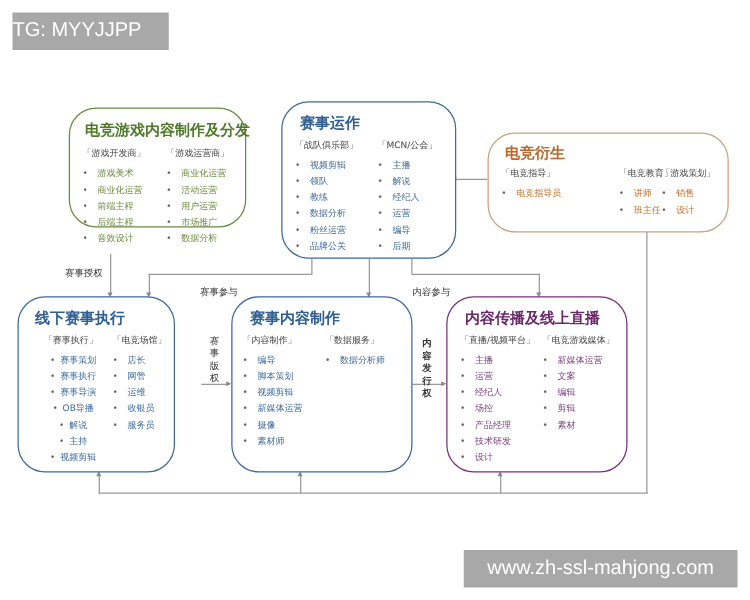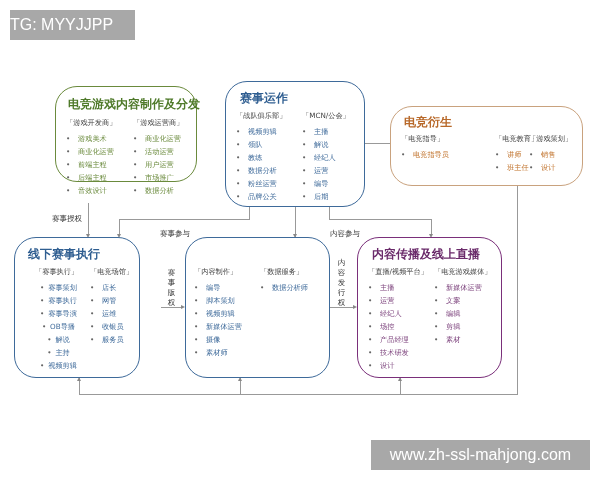--- a/index.html
+++ b/index.html
@@ -58,21 +58,21 @@
 <div class="arr up" style="left:238px;top:377px;"></div>
 <div class="ln" style="left:400px;top:378px;width:1px;height:17px;"></div>
 <div class="arr up" style="left:398px;top:377px;"></div>
 
 <div class="ln" style="left:161px;top:307px;width:21px;height:1px;"></div>
 <div class="arr right" style="left:181px;top:305px;"></div>
 <div class="vlbl" style="left:167px;top:268px;">赛事版权</div>
 
 <div class="ln" style="left:330px;top:307px;width:24px;height:1px;"></div>
 <div class="arr right" style="left:353px;top:305px;"></div>
-<div class="vlbl" style="left:337px;top:258px;">内容发行权</div>
+<div class="vlbl" style="left:337px;top:270px;font-weight:bold;">内容发行权</div>
 
 <div class="box" style="left:55px;top:86px;width:142px;height:96px;border-color:#6a8a3c;">
   <div class="title" style="left:12px;top:9px;color:#4f7a2a;">电竞游戏内容制作及分发</div>
   <div class="col" style="left:10px;top:31px;color:#6a8a3c;">
     <div class="head">「游戏开发商」</div>
     <div class="item">游戏美术</div>
     <div class="item">商业化运营</div>
     <div class="item">前端主程</div>
     <div class="item">后端主程</div>
     <div class="item">音效设计</div>
@@ -143,20 +143,21 @@
     <div class="head">「电竞场馆」</div>
     <div class="item">店长</div>
     <div class="item">网管</div>
     <div class="item">运维</div>
     <div class="item">收银员</div>
     <div class="item">服务员</div>
   </div>
 </div>
 
 <div class="box" style="left:185px;top:237px;width:145px;height:141px;border-color:#3e6a9a;">
+  <div class="title" style="left:14px;top:8px;color:#2f5e91;">赛事内容制作</div>
   <div class="col" style="left:8px;top:29px;color:#3e6a9a;">
     <div class="head">「内容制作」</div>
     <div class="item">编导</div>
     <div class="item">脚本策划</div>
     <div class="item">视频剪辑</div>
     <div class="item">新媒体运营</div>
     <div class="item">摄像</div>
     <div class="item">素材师</div>
   </div>
   <div class="col" style="left:74px;top:29px;color:#3e6a9a;">

